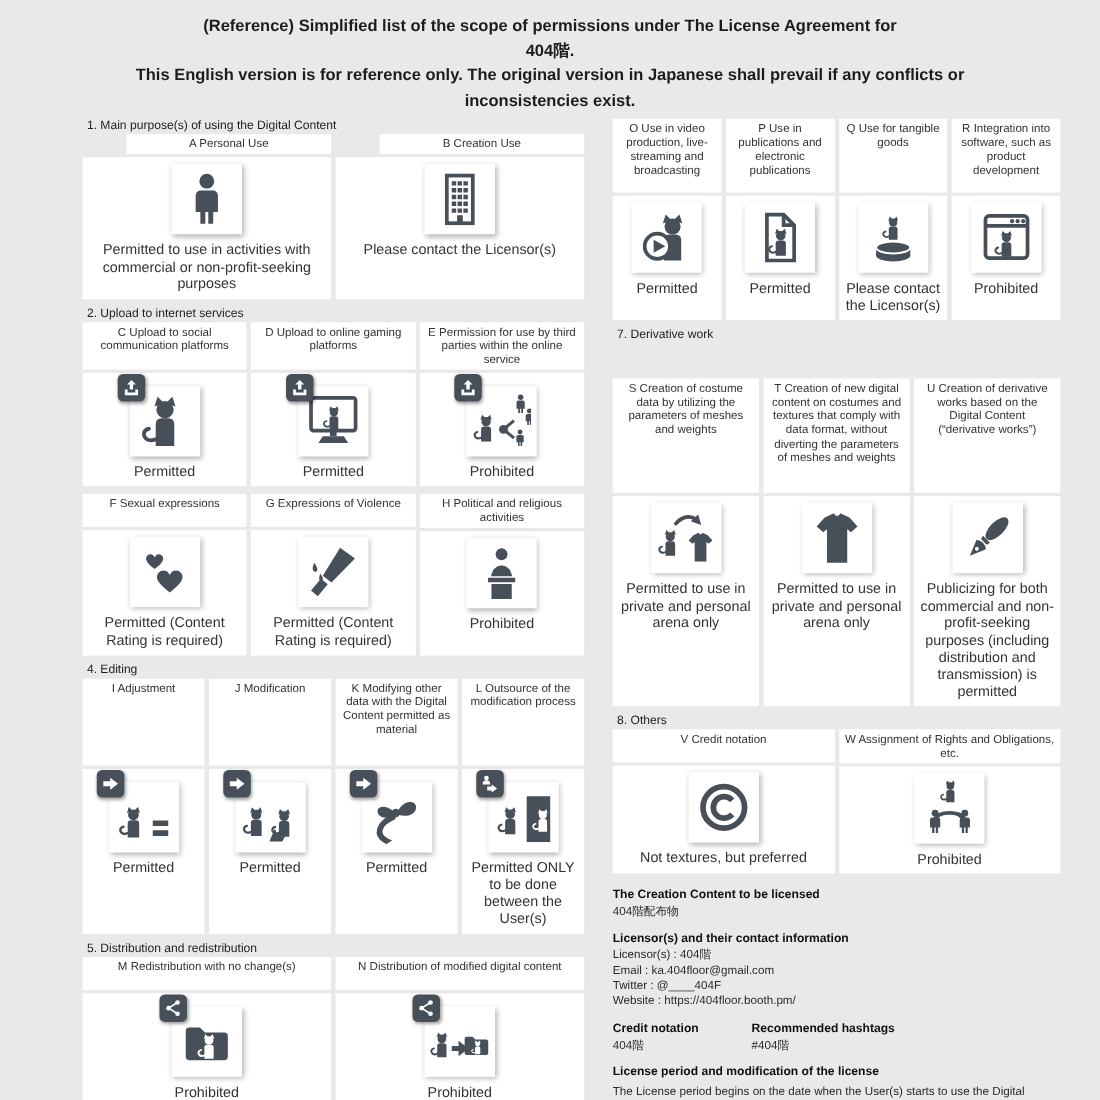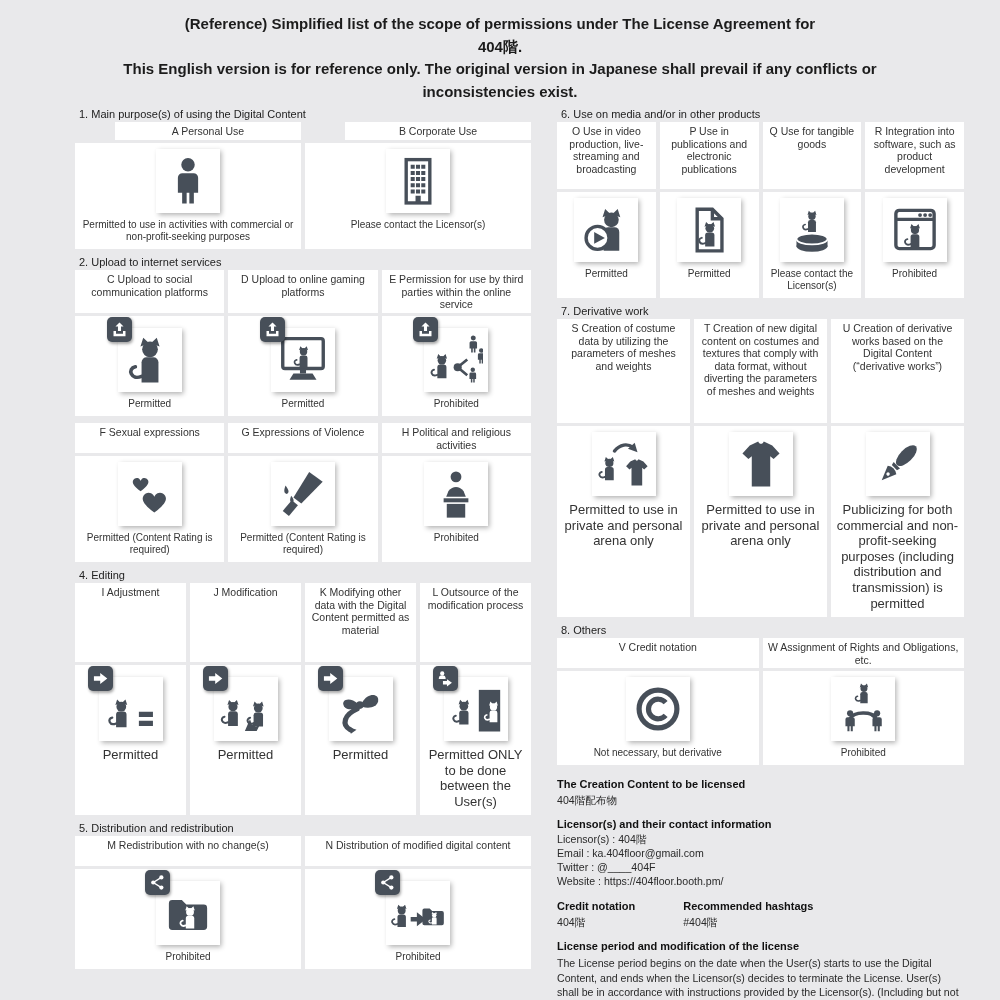--- a/index.html
+++ b/index.html
@@ -20,24 +20,24 @@
   .chead{background:#fff;text-align:center;font-size:10.5px;line-height:1.2;padding:3px 5px 2px;color:#333;}
   .cbody{background:#fff;margin-top:3px;flex:1;display:flex;flex-direction:column;align-items:center;
          padding:6px 3px 6px;}
   .pad .cbody{padding-top:12px;}
   .tile{width:64px;height:64px;background:#fff;box-shadow:1.5px 2px 5px rgba(0,0,0,.3);
         position:relative;display:flex;align-items:center;justify-content:center;flex:none;}
   .tile svg.icn{width:54px;height:54px;color:#474f59;display:block;}
   .badge{position:absolute;top:-11px;left:-11px;width:25px;height:25px;background:#474f59;border-radius:5px;
          display:flex;align-items:center;justify-content:center;box-shadow:1px 1.5px 3px rgba(0,0,0,.35);}
   .badge svg{width:19px;height:19px;color:#fff;display:block;}
-  .status{font-size:10px;line-height:1.2;text-align:center;margin-top:6px;color:#333;}
+  .status{font-size:13px;line-height:1.2;text-align:center;margin-top:6px;color:#333;}
   .s1 .chead{min-height:13px;margin-left:40px;} .s2 .chead{min-height:38px;} .s3 .chead{min-height:25px;}
   .s4 .chead{min-height:74px;} .s5 .chead{min-height:25px;} .s6 .chead{min-height:62px;}
-  .s7 .chead{min-height:99px;} .s8 .chead{min-height:25px;}
+  .s7 .chead{min-height:99px;margin-top:32px;} .s8 .chead{min-height:25px;}
   .s4 .status,.s7 .status{font-size:13px;}
   .info{margin-top:12px;font-size:10.6px;line-height:1.32;color:#2a2a2a;}
   .info .h{font-weight:bold;font-size:11px;color:#111;margin:9px 0 2px;}
   .info .h:first-child{margin-top:0;}
   .info .row{display:flex;}
   .info .row .cell{margin-right:48px;}
   .info .lic{margin-top:3px;line-height:1.36;}
 </style>
 </head>
 <body>
@@ -214,21 +214,21 @@
             <div class="cbody">
               <div class="tile">
                   <svg class="icn" viewBox="0 0 48 48">
                     <use href="#i-person"></use>
                   </svg>
                 </div>
               <div class="status">Permitted to use in activities with commercial or non-profit-seeking purposes</div>
             </div>
           </div>
           <div class="card">
-            <div class="chead">B  Corporate Use</div>
+            <div class="chead">B  Creation Use</div>
             <div class="cbody">
               <div class="tile">
                   <svg class="icn" viewBox="0 0 48 48">
                     <use href="#i-building"></use>
                   </svg>
                 </div>
               <div class="status">Please contact the Licensor(s)</div>
             </div>
           </div>
         </div>
@@ -432,21 +432,20 @@
             </div>
           </div>
         </div>
       </div>
 
     </div>
 
     <div class="col-r">
 
       <div class="sec s6">
-        <div class="sec-title">6. Use on media and/or in other products</div>
         <div class="cards c4">
           <div class="card">
             <div class="chead">O Use in video production, live-streaming and broadcasting</div>
             <div class="cbody">
               <div class="tile">
                   <svg class="icn" viewBox="0 0 48 48">
                     <use href="#i-video-cat"></use>
                   </svg>
                 </div>
               <div class="status">Permitted</div>
@@ -531,21 +530,21 @@
         <div class="sec-title">8. Others</div>
         <div class="cards c2">
           <div class="card">
             <div class="chead">V Credit notation</div>
             <div class="cbody">
               <div class="tile">
                   <svg class="icn" viewBox="0 0 48 48">
                     <use href="#i-copyright"></use>
                   </svg>
                 </div>
-              <div class="status">Not necessary, but derivative</div>
+              <div class="status">Not textures, but preferred</div>
             </div>
           </div>
           <div class="card">
             <div class="chead">W Assignment of Rights and Obligations, etc.</div>
             <div class="cbody">
               <div class="tile">
                   <svg class="icn" viewBox="0 0 48 48">
                     <use href="#i-assign"></use>
                   </svg>
                 </div>

